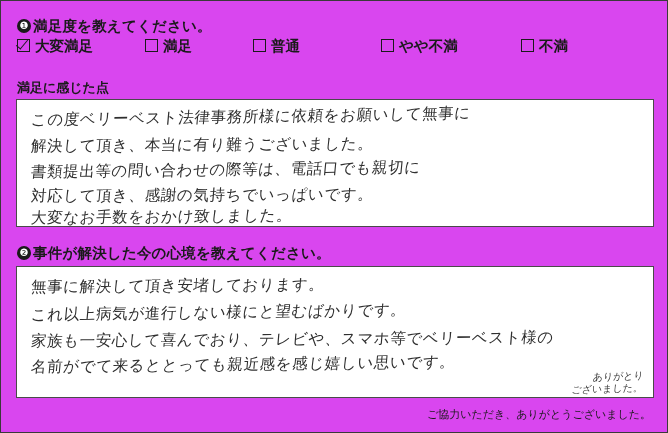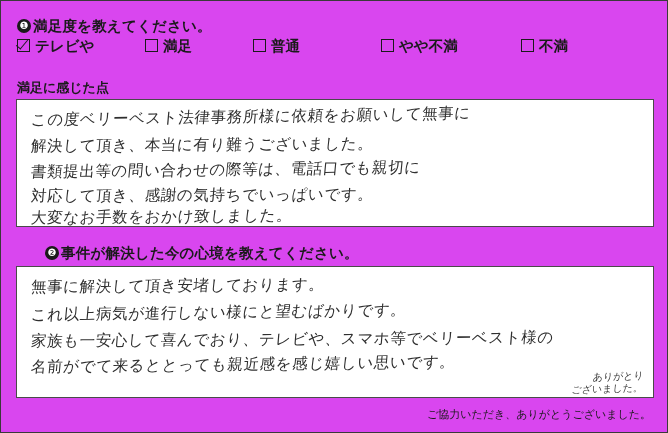--- a/index.html
+++ b/index.html
@@ -25,21 +25,21 @@
     background: #d946ef;
   }
   .q-line {
     position: absolute;
     font-size: 14.5px;
     font-weight: bold;
     letter-spacing: 0.2px;
     white-space: nowrap;
   }
   .q1 { left: 16px; top: 16px; }
-  .q2 { left: 16px; top: 243px; margin-left: 28px; }
+  .q2 { left: 16px; top: 243px; }
 
   .num-circle {
     display: inline-block;
     width: 14px;
     height: 14px;
     line-height: 14px;
     border-radius: 50%;
     background: #1a1a1a;
     color: #ffffff;
     font-size: 10px;
@@ -160,21 +160,21 @@
 <body>
 
 <div class="sheet">
 
   <div class="q-line q1">
     <span class="num-circle">❶</span><span>満足度を教えてください。</span>
   </div>
 
   <div class="choices">
     <div class="choice" style="left:0px;">
-      <span class="box checked"></span><span>テレビや</span>
+      <span class="box checked"></span><span>大変満足</span>
     </div>
     <div class="choice" style="left:128px;">
       <span class="box"></span><span>満足</span>
     </div>
     <div class="choice" style="left:236px;">
       <span class="box"></span><span>普通</span>
     </div>
     <div class="choice" style="left:326px;padding-left:38px;">
       <span class="box"></span><span>やや不満</span>
     </div>

